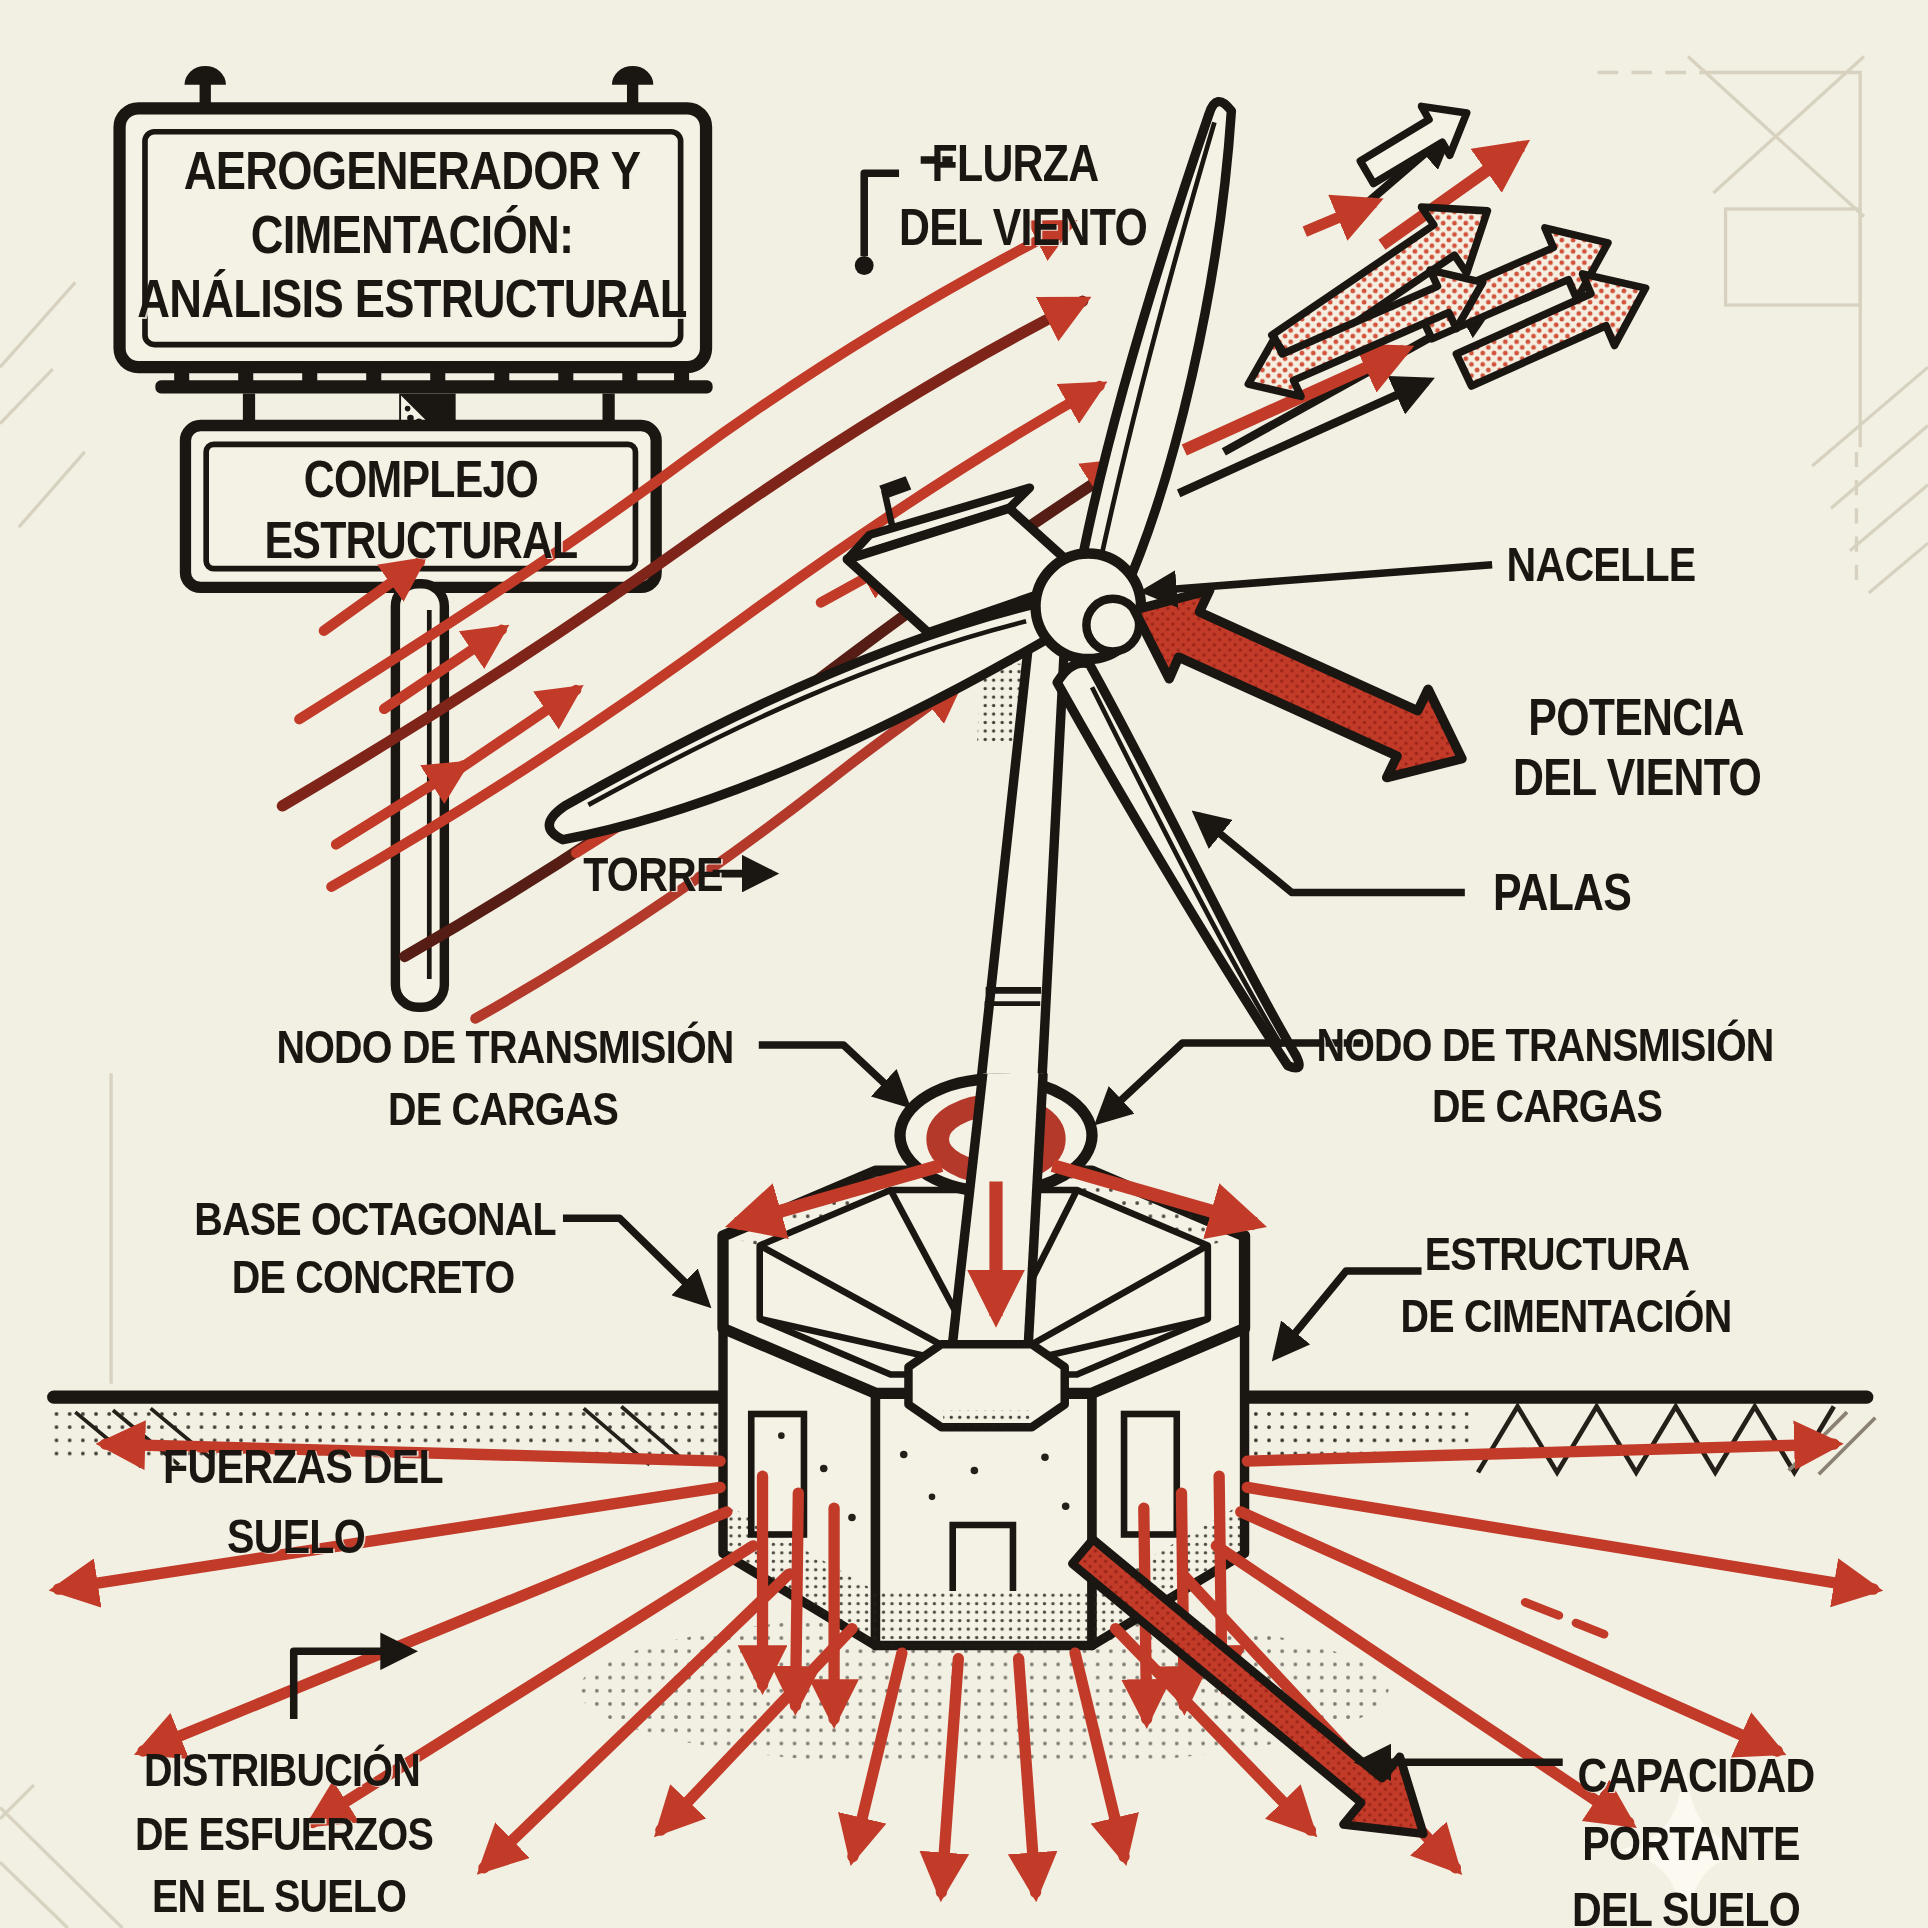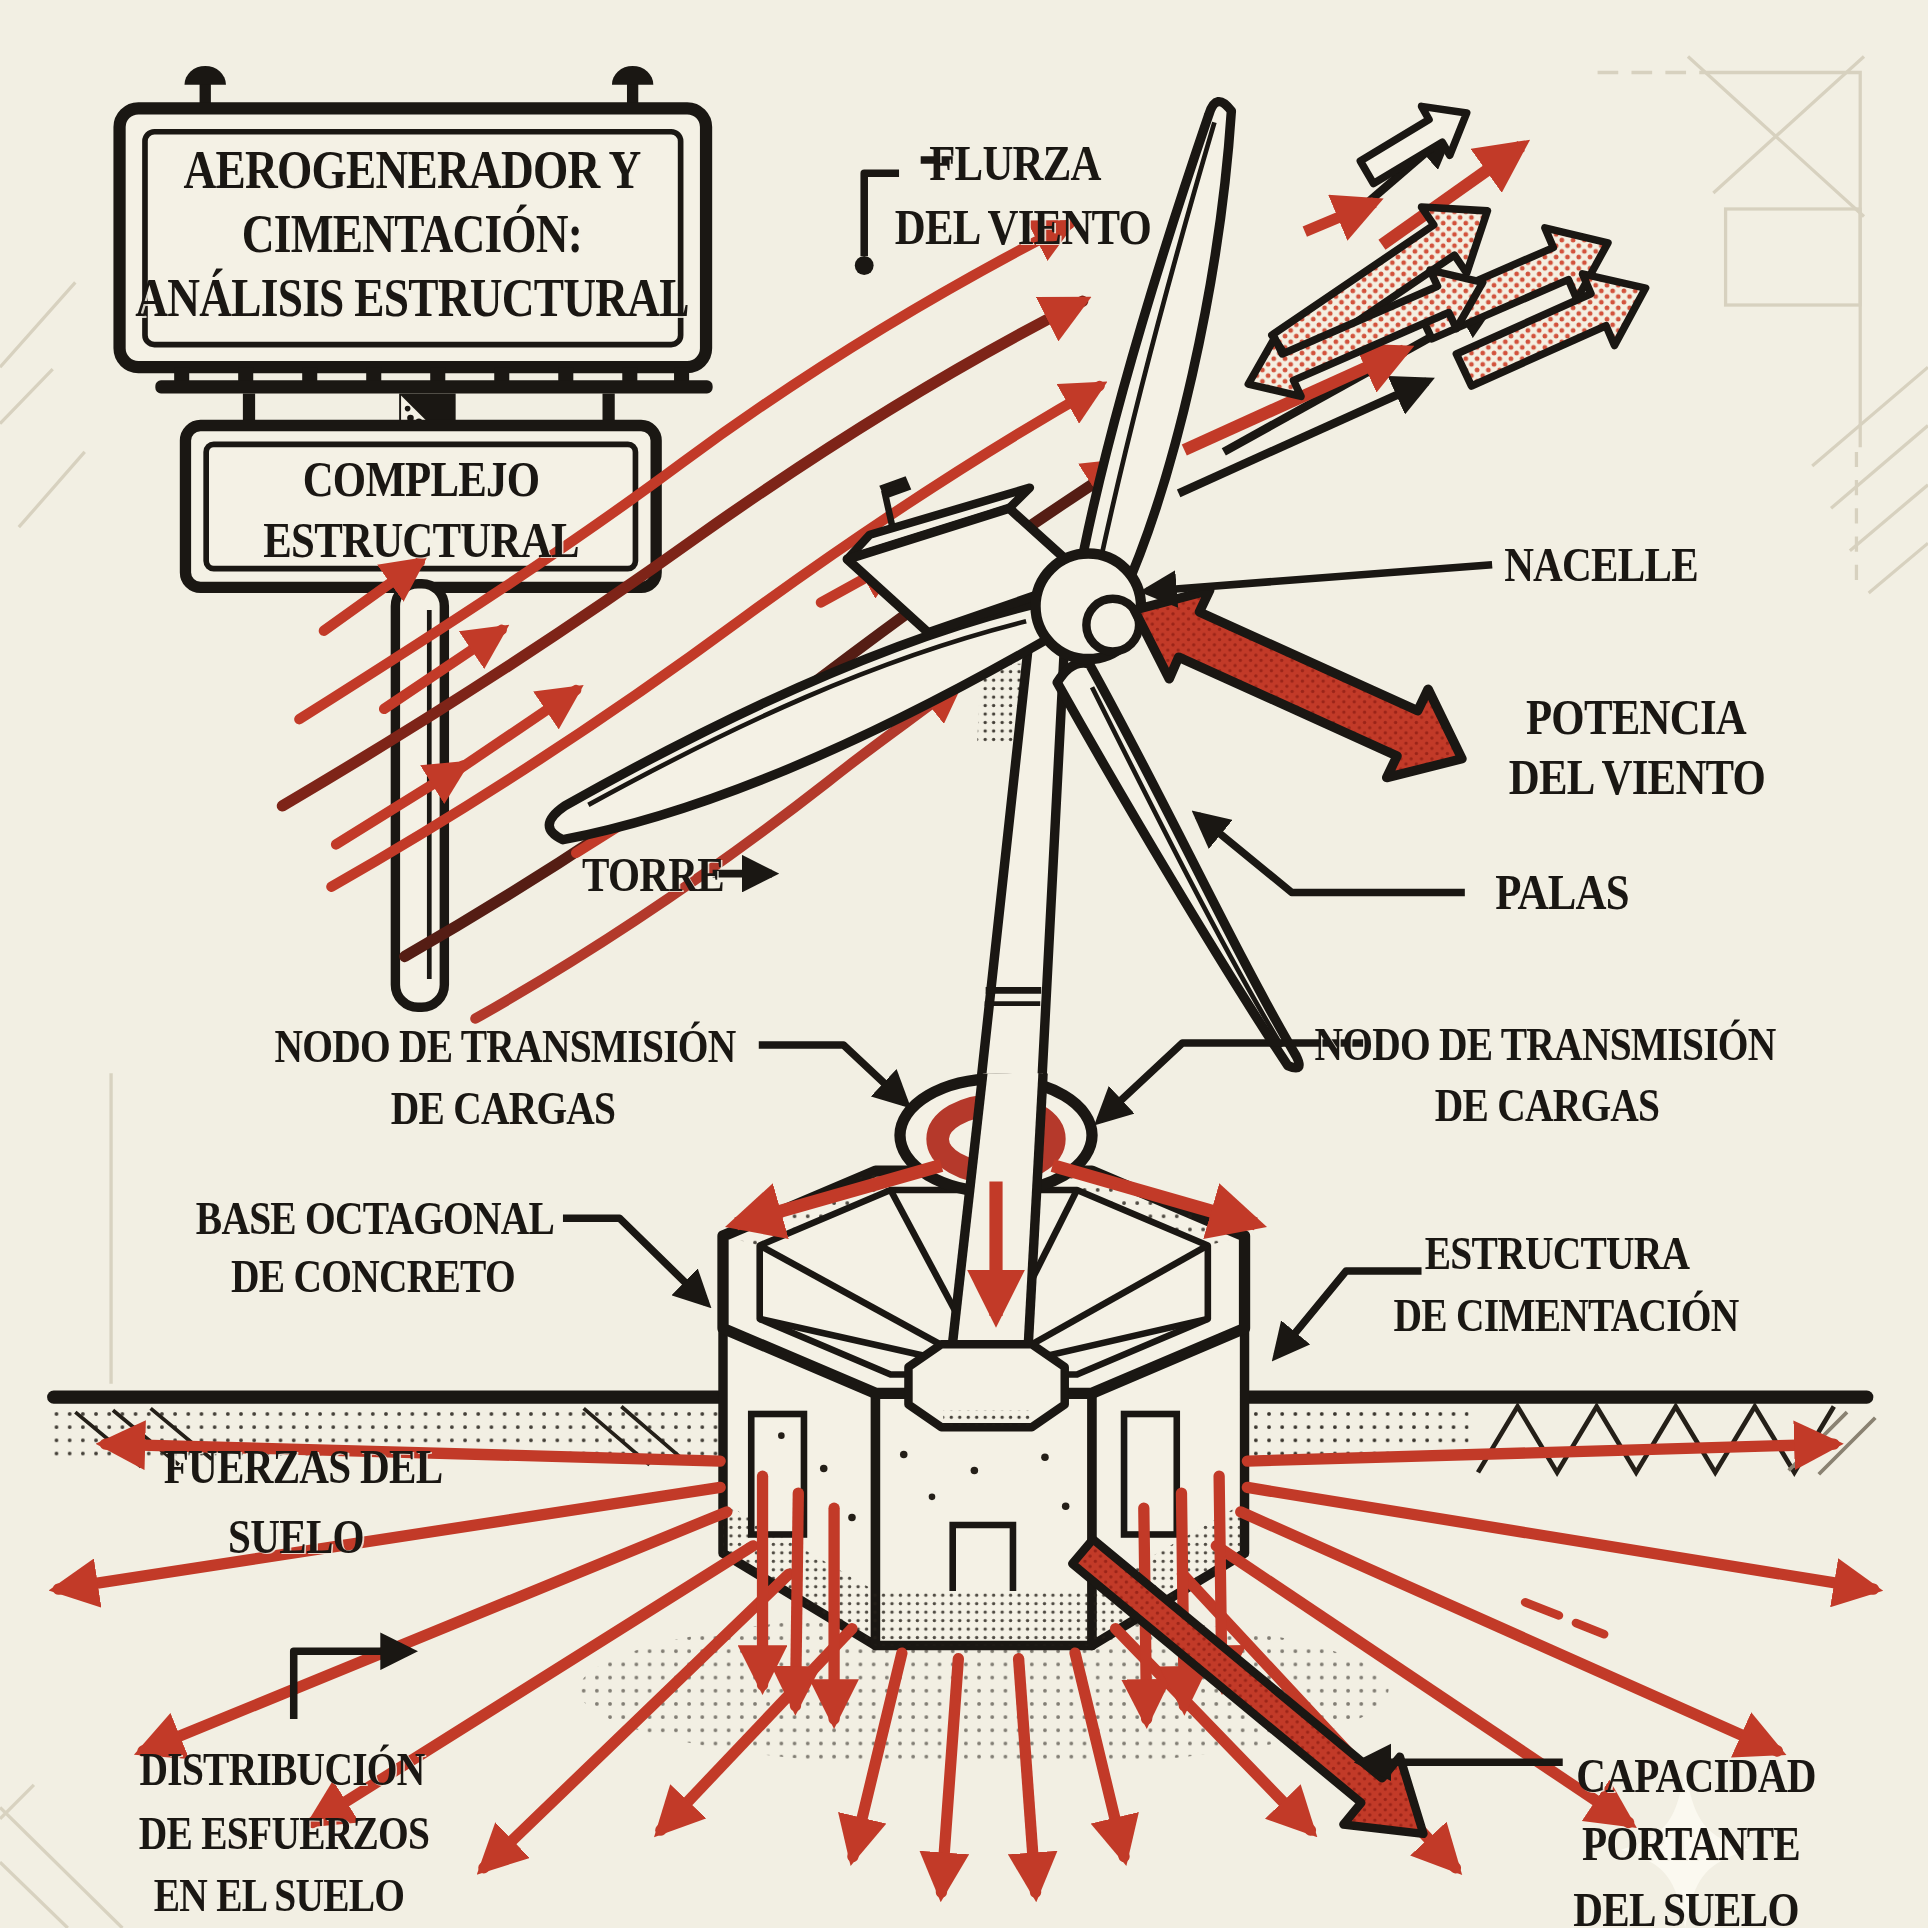--- a/index.html
+++ b/index.html
@@ -1,19 +1,19 @@
 <!DOCTYPE html>
 <html style="font-size:15px"><head>
 <meta charset="utf-8">
 <style>
   html,body{margin:0;padding:0;background:#e8e4d6;}
   #stage{
     position:relative;width:1928px;height:1928px;overflow:hidden;
     background:#f2efe3;
-    font-family:Liberation Serif, serif;
+    font-family:Liberation Sans, sans-serif;
   }
   svg{position:absolute;left:0;top:0;}
   .lbl{
     position:absolute;
     transform:translate(-50%,-50%) scaleX(0.84);
     font-weight:700;color:#1a1713;white-space:nowrap;
     letter-spacing:-0.9px;line-height:1;
     text-shadow:1.9px 1.9px 0 rgba(242,239,227,.85);
   }
   .fs57{font-size:54px}.fs54{font-size:51px}.fs52{font-size:49px}.fs50{font-size:47px}

